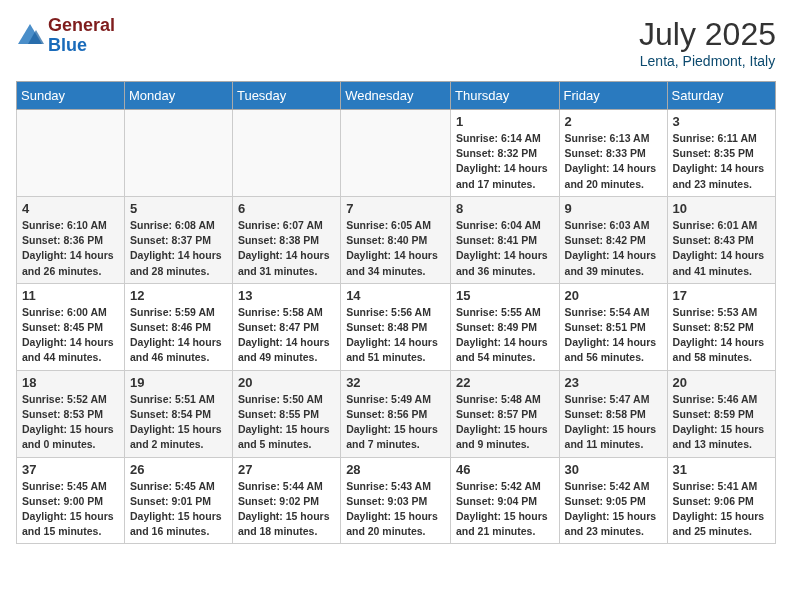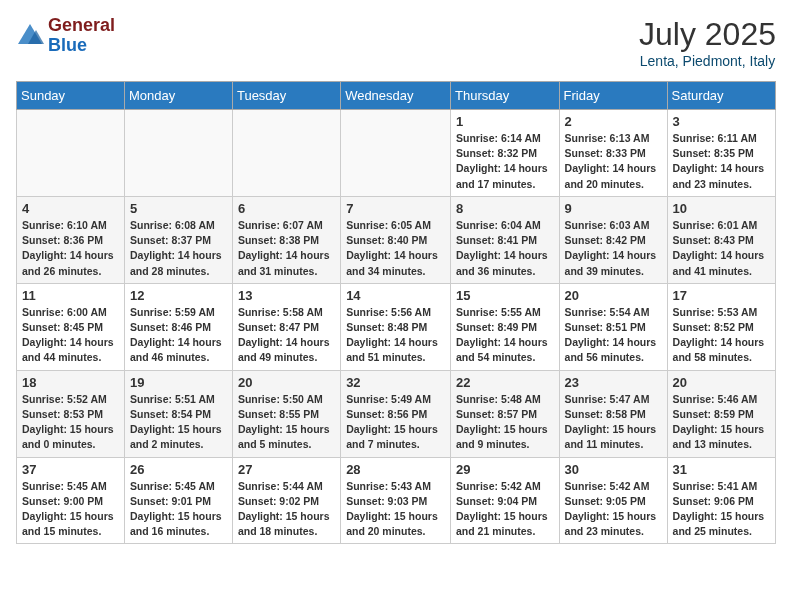--- a/index.html
+++ b/index.html
@@ -239,21 +239,21 @@
         </td>
         <td>
           <span class="day-number">27</span>
           <div class="day-info">Sunrise: 5:44 AM<br>Sunset: 9:02 PM<br>Daylight: 15 hours and 18 minutes.</div>
         </td>
         <td>
           <span class="day-number">28</span>
           <div class="day-info">Sunrise: 5:43 AM<br>Sunset: 9:03 PM<br>Daylight: 15 hours and 20 minutes.</div>
         </td>
         <td>
-          <span class="day-number">29</span>
+          <span class="day-number">46</span>
           <div class="day-info">Sunrise: 5:42 AM<br>Sunset: 9:04 PM<br>Daylight: 15 hours and 21 minutes.</div>
         </td>
         <td>
           <span class="day-number">30</span>
           <div class="day-info">Sunrise: 5:42 AM<br>Sunset: 9:05 PM<br>Daylight: 15 hours and 23 minutes.</div>
         </td>
         <td>
           <span class="day-number">31</span>
           <div class="day-info">Sunrise: 5:41 AM<br>Sunset: 9:06 PM<br>Daylight: 15 hours and 25 minutes.</div>
         </td>

